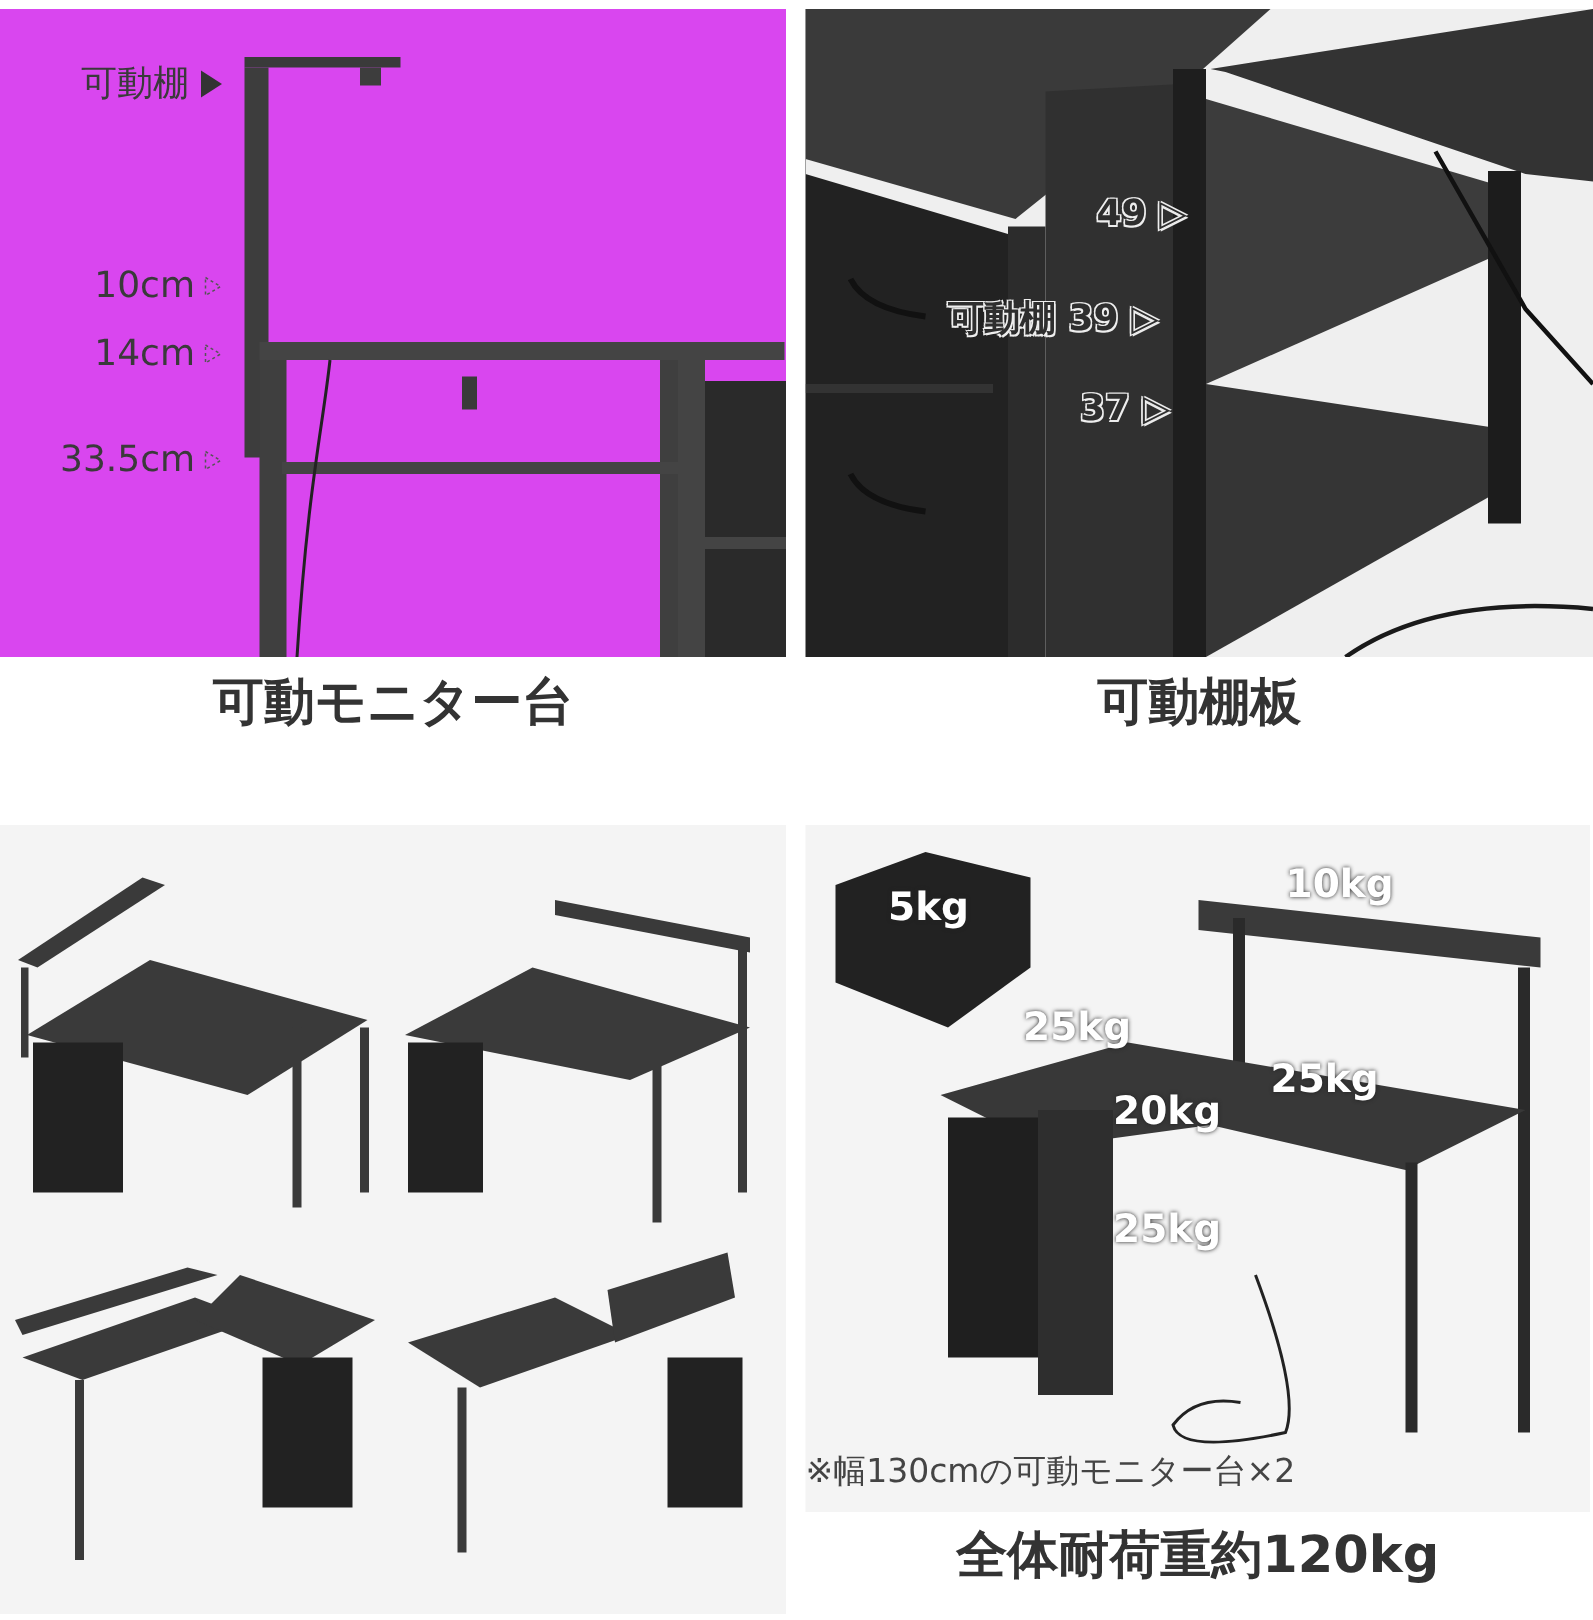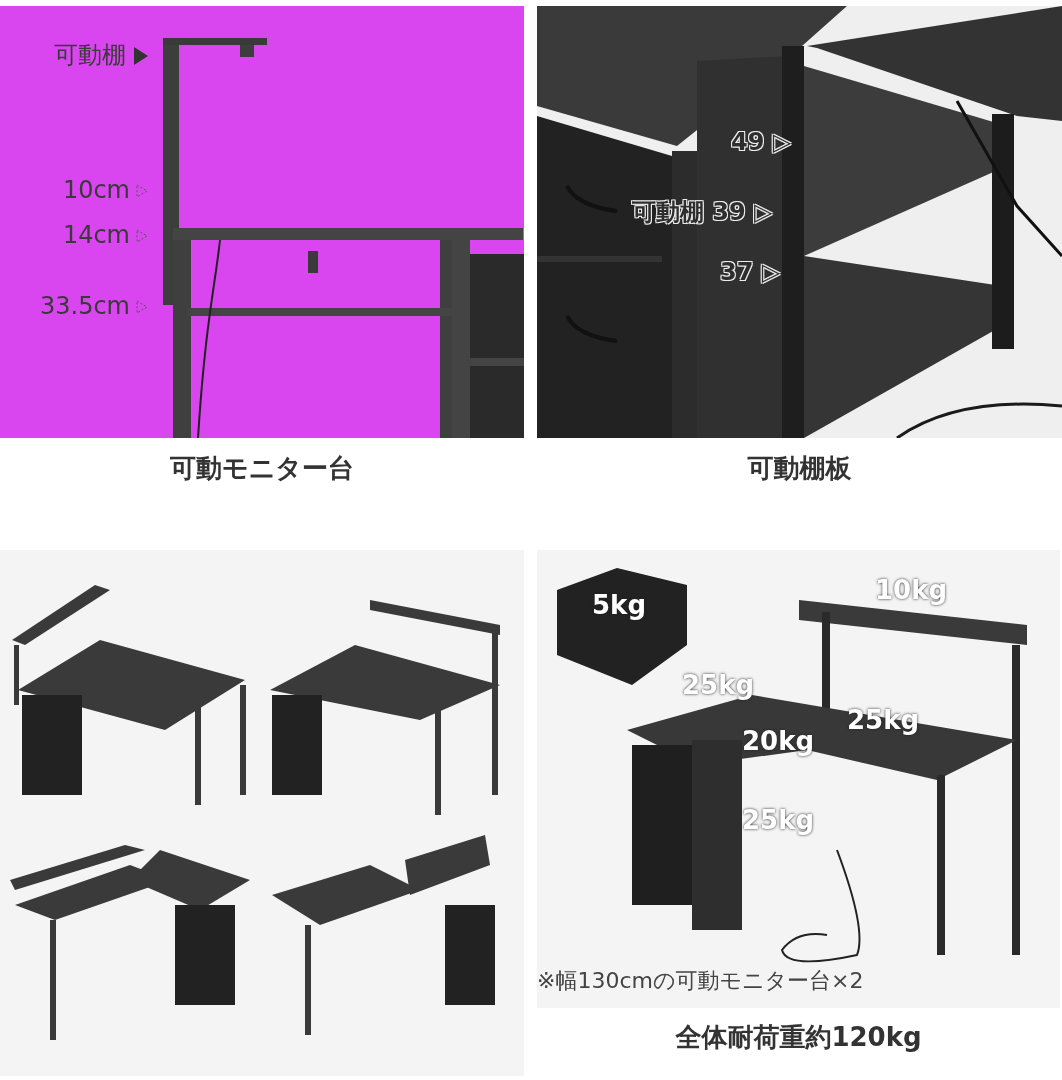--- a/index.html
+++ b/index.html
@@ -2,21 +2,21 @@
 <html><head>
 <meta charset="utf-8">
 <style>
   html,body{margin:0;padding:0;background:#ffffff;}
   body{width:1062px;height:1080px;position:relative;overflow:hidden;font-family:"DejaVu Sans",sans-serif;color:#333;}
   .panel{position:absolute;overflow:hidden;}
   .p-tl{left:0;top:6px;width:524px;height:432px;background:#d946ef;}
   .p-tr{left:537px;top:6px;width:525px;height:432px;background:#2e2e2e;}
   .p-bl{left:0;top:550px;width:524px;height:526px;background:#f4f4f4;}
   .p-br{left:537px;top:550px;width:523px;height:458px;background:#f4f4f4;}
-  .caption{position:absolute;text-align:center;font-weight:bold;color:#333;font-size:26px;line-height:44px;}
+  .caption{position:absolute;text-align:center;font-weight:bold;color:#333;font-size:34px;line-height:44px;}
   .cap-tl{left:0;top:446px;width:524px;}
   .cap-tr{left:537px;top:446px;width:525px;}
   .cap-br{left:537px;top:1015px;width:523px;}
   .lbl{position:absolute;font-size:24px;color:#3a3a3a;white-space:nowrap;}
   .arrow-solid{display:inline-block;width:0;height:0;border-top:9px solid transparent;border-bottom:9px solid transparent;border-left:14px solid #333;vertical-align:middle;margin-left:8px;}
   .arrow-dash{display:inline-block;width:12px;height:14px;vertical-align:middle;margin-left:6px;}
   .outline-txt{position:absolute;color:#2e2e2e;font-size:24px;font-weight:bold;text-shadow:-1px -1px 0 #eee,1px -1px 0 #eee,-1px 1px 0 #eee,1px 1px 0 #eee;white-space:nowrap;}
   .wt{position:absolute;color:#fff;font-weight:bold;font-size:26px;text-shadow:0 0 3px #222;white-space:nowrap;}
   .note{position:absolute;left:0;width:523px;top:416px;text-align:left;font-size:22px;color:#444;}
 </style>
@@ -124,20 +124,20 @@
     <polygon points="262,50 490,75 490,95 262,70" fill="#3a3a3a"></polygon>
     <rect x="285" y="62" width="8" height="120" fill="#2a2a2a"></rect>
     <rect x="475" y="95" width="8" height="310" fill="#2a2a2a"></rect>
     <polygon points="90,180 215,145 480,190 400,230 270,200 160,215" fill="#383838"></polygon>
     <rect x="95" y="195" width="60" height="160" fill="#1f1f1f"></rect>
     <rect x="155" y="190" width="50" height="190" fill="#2e2e2e"></rect>
     <rect x="400" y="225" width="8" height="180" fill="#2a2a2a"></rect>
     <path d="M300 300 Q330 380 320 405 Q250 420 245 400 Q260 380 290 385" stroke="#222" stroke-width="2" fill="none"></path>
   </svg>
   <div class="wt" style="left:55px;top:40px;">5kg</div>
-  <div class="wt" style="left:338px;top:25px;">10kg</div>
+  <div class="wt" style="left:320px;top:25px;">10kg</div>
   <div class="wt" style="left:145px;top:120px;">25kg</div>
   <div class="wt" style="left:310px;top:155px;">25kg</div>
   <div class="wt" style="left:205px;top:176px;">20kg</div>
   <div class="wt" style="left:205px;top:255px;">25kg</div>
   <div class="note">※幅130cmの可動モニター台×2</div>
 </div>
 <div class="caption cap-br">全体耐荷重約120kg</div>
 
 </body></html>

